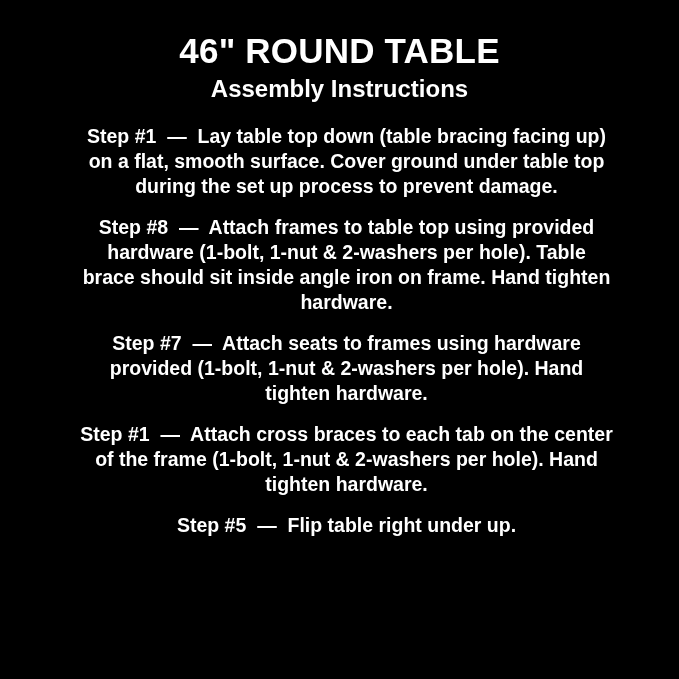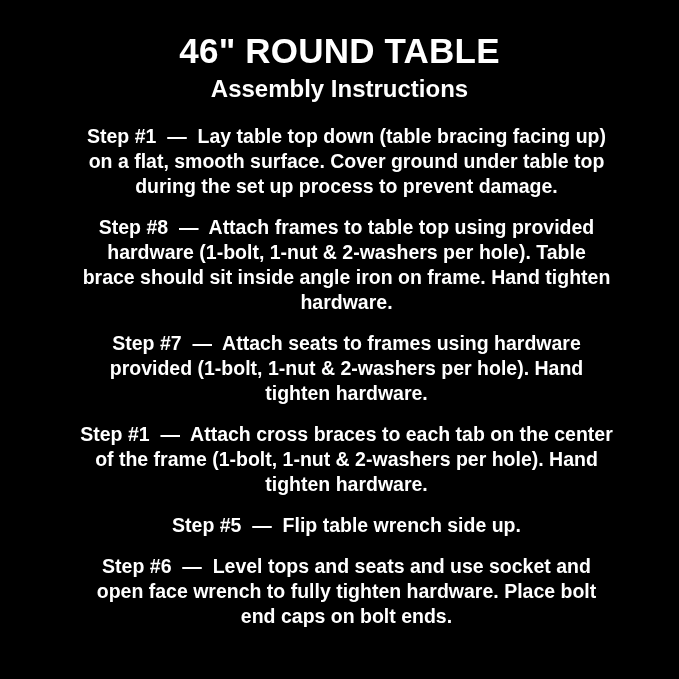--- a/index.html
+++ b/index.html
@@ -60,18 +60,15 @@
     <p class="step"><span class="step-label">Step #8</span><span class="step-dash">  —  </span><span class="step-body">Attach frames to table top using provided
 hardware (1-bolt, 1-nut &amp; 2-washers per hole). Table
 brace should sit inside angle iron on frame. Hand tighten
 hardware.</span></p>
     <p class="step"><span class="step-label">Step #7</span><span class="step-dash">  —  </span><span class="step-body">Attach seats to frames using hardware
 provided (1-bolt, 1-nut &amp; 2-washers per hole). Hand
 tighten hardware.</span></p>
     <p class="step"><span class="step-label">Step #1</span><span class="step-dash">  —  </span><span class="step-body">Attach cross braces to each tab on the center
 of the frame (1-bolt, 1-nut &amp; 2-washers per hole). Hand
 tighten hardware.</span></p>
-    <p class="step"><span class="step-label">Step #5</span><span class="step-dash">  —  </span><span class="step-body">Flip table wrench side up.</span></p>
-    <p class="step"><span class="step-label">Step #6</span><span class="step-dash">  —  </span><span class="step-body">Level tops and seats and use socket and
-open face wrench to fully tighten hardware. Place bolt
-end caps on bolt ends.</span></p>
+    <p class="step"><span class="step-label">Step #5</span><span class="step-dash">  —  </span><span class="step-body">Flip table right under up.</span></p>
   </div>
 </div>
 
 </body></html>

